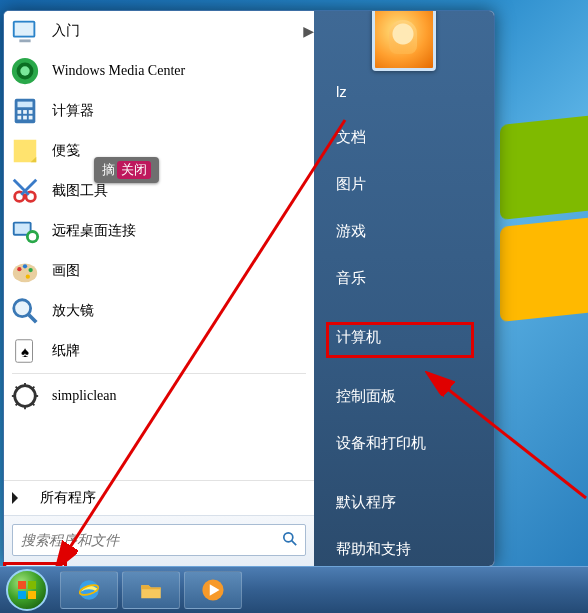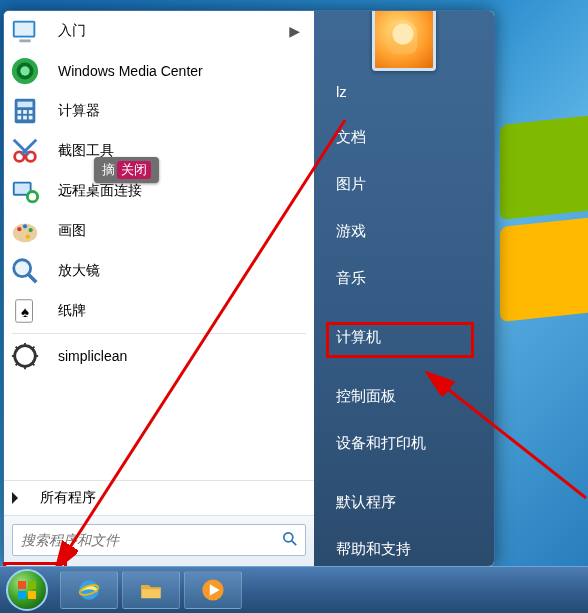--- a/index.html
+++ b/index.html
@@ -98,22 +98,22 @@
     background:linear-gradient(#4f7aa7,#345b82);
     border-radius:0 3px 3px 0;position:relative;
   }
   .shutdown-arrow::after{
     content:"";position:absolute;left:7px;top:12px;border:4px solid transparent;border-left-color:#fff;
   }
 
   
   .prog-list{flex:1;overflow:hidden;}
   .prog-item{
-    display:flex;align-items:center;height:40px;padding:0 14px 0 6px;gap:18px;
-    cursor:default;position:relative;white-space:nowrap;
+    display:flex;align-items:center;height:40px;padding:0 0 0 6px;gap:12px;
+    cursor:default;position:relative;white-space:nowrap;font-family:Liberation Serif, serif;
   }
   .prog-item .ico{width:30px;height:30px;flex:none;display:flex;align-items:center;justify-content:center;}
   .prog-item .ico svg{width:30px;height:30px;}
   .prog-item .arrow{margin-left:auto;color:#555;}
 
   .recent-div{height:1px;margin:2px 8px;background:#e2e2e2;}
 
   .all-programs{
     display:flex;align-items:center;height:34px;padding:0 2px;gap:10px;border-top:1px solid #e2e2e2;
   }
@@ -193,20 +193,29 @@
                 <rect x="20" y="15" width="4" height="4"></rect>
                 <rect x="8" y="21" width="4" height="4"></rect>
                 <rect x="14" y="21" width="4" height="4"></rect>
                 <rect x="20" y="21" width="4" height="4"></rect>
               </g>
             </svg>
         </span>
         <span>计算器</span>
       </div>
 
+      <div class="prog-item">
+        <span class="ico">
+          <svg viewBox="0 0 32 32">
+              <rect x="4" y="4" width="24" height="24" fill="#ffe36e"></rect>
+              <polygon points="22,28 28,22 28,28" fill="#e8c93d"></polygon>
+            </svg>
+        </span>
+        <span>便笺</span>
+      </div>
 
       <div class="prog-item">
         <span class="ico">
           <svg viewBox="0 0 32 32">
               <circle cx="10" cy="22" r="5" fill="none" stroke="#d33" stroke-width="3"></circle>
               <circle cx="22" cy="22" r="5" fill="none" stroke="#d33" stroke-width="3"></circle>
               <line x1="4" y1="4" x2="20" y2="20" stroke="#3a7bc8" stroke-width="3"></line>
               <line x1="28" y1="4" x2="12" y2="20" stroke="#3a7bc8" stroke-width="3"></line>
             </svg>
         </span>

